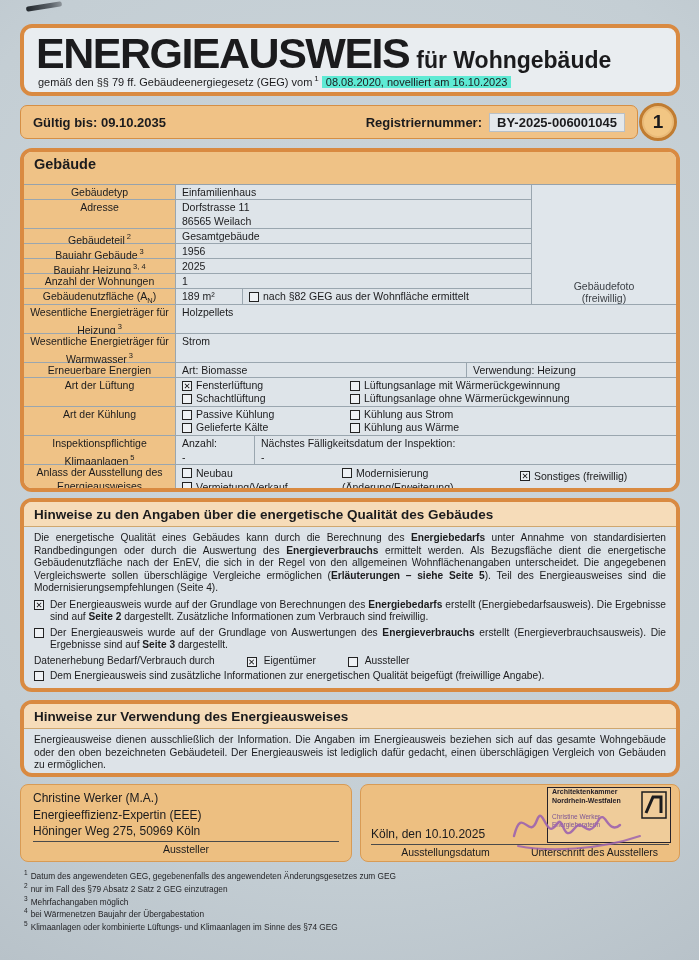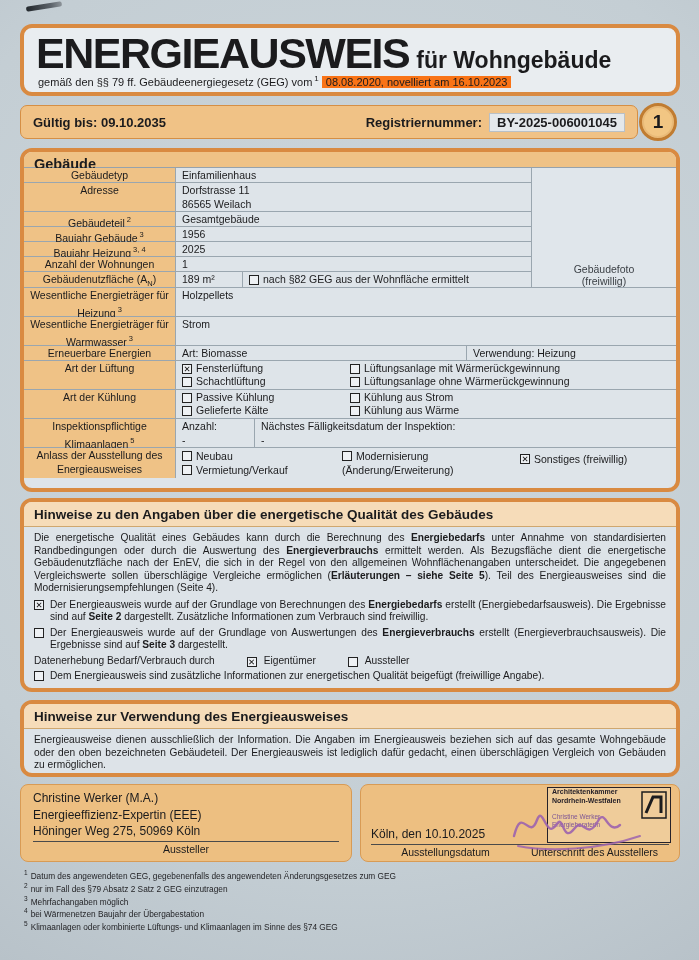--- a/index.html
+++ b/index.html
@@ -17,38 +17,38 @@
     background:linear-gradient(90deg,#23282d,#5d646b 70%,#8d949a);
     transform:rotate(-9deg); border-radius:2px; }
 
   
   .header-box { position:absolute; left:20px; top:24px; width:660px; height:72px;
     background:#e9edf0; border:4px solid #d98a41; border-radius:12px; padding:2px 12px 0 12px; }
   .main-title { font-size:43px; font-weight:bold; letter-spacing:-1.5px; line-height:46px; }
   .title-suffix { font-size:23px; font-weight:bold; margin-left:7px; }
   .subtitle { font-size:11px; margin-top:-2px; padding-left:2px; }
   .subtitle sup { font-size:8px; margin:0 3px 0 2px; }
-  .date-highlight { background:#f97316; padding:0 4px; }
+  .date-highlight { background:#5eead4; padding:0 4px; }
 
   
   .validity-bar { position:absolute; left:20px; top:105px; width:618px; height:34px;
     background:#f0c286; border:1px solid #d58f45; border-radius:7px;
     display:flex; align-items:center; justify-content:space-between;
     padding:0 12px; font-size:13px; font-weight:bold; }
   .reg-group { display:flex; align-items:center; }
   .reg-value { background:#e4e8eb; border:1px solid #b9c0c6; padding:1px 7px; margin-left:7px; }
   .page-circle { position:absolute; left:639px; top:103px; width:38px; height:38px;
     border-radius:50%; background:#f2c683; border:3px solid #c07c31;
     box-shadow:0 0 0 2px #e9ba78 inset;
     display:flex; align-items:center; justify-content:center; font-size:19px; font-weight:bold; }
 
   
   .building-box { position:absolute; left:20px; top:148px; width:660px; height:344px;
     background:#dee4e9; border:4px solid #d98a41; border-radius:12px; overflow:hidden; }
-  .section-band { height:16px; background:#efc286; font-weight:bold; font-size:14.5px;
+  .section-band { height:33px; background:#efc286; font-weight:bold; font-size:14.5px;
     padding:4px 0 0 10px; border-bottom:1px solid #96a2ac; }
   .brow { display:flex; border-bottom:1px solid #9aa6af; font-size:10.5px; line-height:13px; }
   .h1 { height:15px; } .h2 { height:29px; } .h2b { height:30px; }
   .lbl { flex:0 0 152px; background:#efc286; padding:1px 6px; border-right:1px solid #9aa6af;text-align:center; }
   .val { background:#dee4e9; padding:1px 6px; flex:1; }
   .val + .val { border-left:1px solid #9aa6af; }
   .upper { display:flex; }
   .upper-left { flex:1; }
   .upper-left .brow:last-child { border-bottom:none; }
   .upper { border-bottom:1px solid #9aa6af; }

